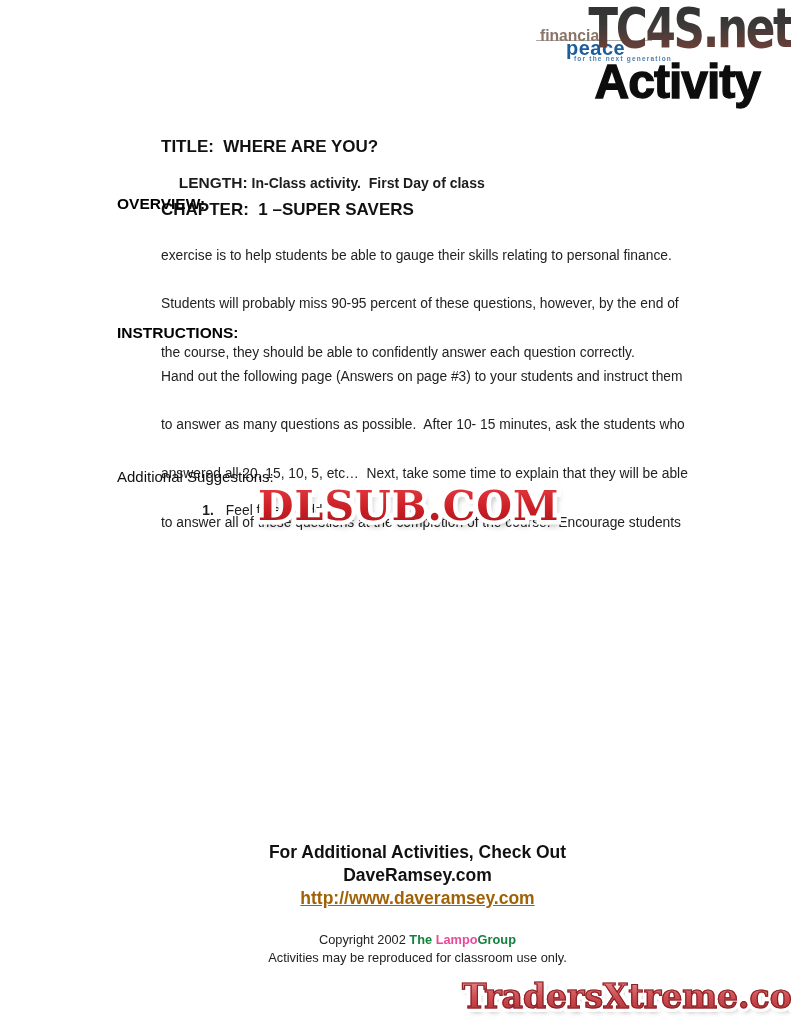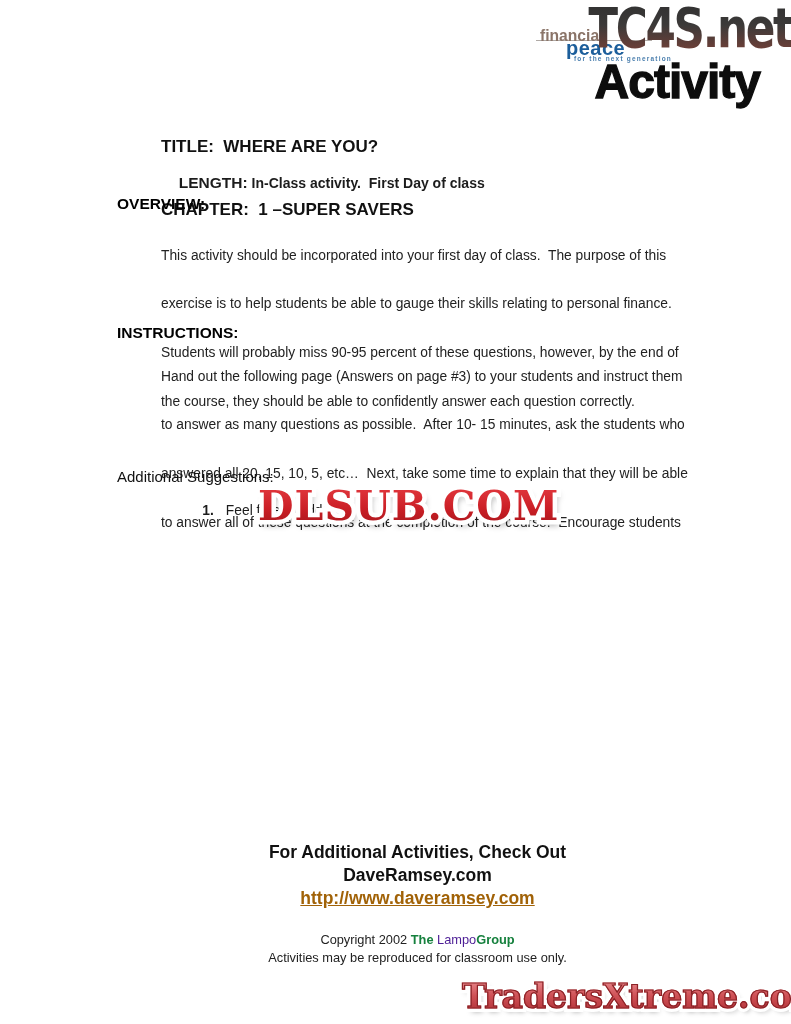--- a/index.html
+++ b/index.html
@@ -41,21 +41,21 @@
   .ad-item{left:143px;top:488px;font-size:13.8px;}
   .ad-item .num{font-weight:bold;margin-right:12px;}
 
   
   .footer{left:0;top:841px;width:791px;text-align:center;transform:translateX(22px);
     font-size:17.5px;font-weight:bold;line-height:23px;color:#111;}
   .footer a{color:#a16207;text-decoration:underline;}
   .copyright{left:0;top:931px;width:791px;text-align:center;transform:translateX(22px);
     font-size:12.8px;color:#222;line-height:18px;}
   .copyright .b{font-weight:bold;color:#15803d;}
-  .copyright .lampo{font-weight:normal;color:#4c1d95;}
+  .copyright .lampo{font-weight:bold;color:#ec4899;}
 
   
   .wm{font-family:"DejaVu Serif",serif;font-weight:bold;line-height:1;}
   .wm .layer{position:absolute;left:0;top:0;white-space:nowrap;}
   .wm .outline{-webkit-text-stroke:9px #ffffff;color:#fff;
     text-shadow:3px 5px 6px rgba(0,0,0,.38);}
   .dlsub{left:258px;top:486px;font-size:41px;letter-spacing:1px;}
   .dlsub .fill{background:linear-gradient(180deg,#e2383e 0%,#cb1f26 55%,#a8161c 100%);
     -webkit-background-clip:text;background-clip:text;color:transparent;}
   .traders{left:462px;top:980px;font-size:33px;letter-spacing:0;}
@@ -81,21 +81,20 @@
     <div>TITLE:  WHERE ARE YOU?</div>
     <div>CHAPTER:  1 –SUPER SAVERS</div>
   </div>
 
   <div class="abs length-line pre">
     <span class="lbl">LENGTH:</span><span class="txt"> In-Class activity.  First Day of class</span>
   </div>
 
   <div class="abs ov-h h-caps">OVERVIEW:</div>
   <div class="abs ov-b body-text pre">
-    <div>This activity should be incorporated into your first day of class.  The purpose of this</div>
     <div>exercise is to help students be able to gauge their skills relating to personal finance.</div>
     <div>Students will probably miss 90-95 percent of these questions, however, by the end of</div>
     <div>the course, they should be able to confidently answer each question correctly.</div>
   </div>
 
   <div class="abs in-h h-caps">INSTRUCTIONS:</div>
   <div class="abs in-b body-text pre">
     <div>Hand out the following page (Answers on page #3) to your students and instruct them</div>
     <div>to answer as many questions as possible.  After 10- 15 minutes, ask the students who</div>
     <div>answered all 20, 15, 10, 5, etc…  Next, take some time to explain that they will be able</div>

